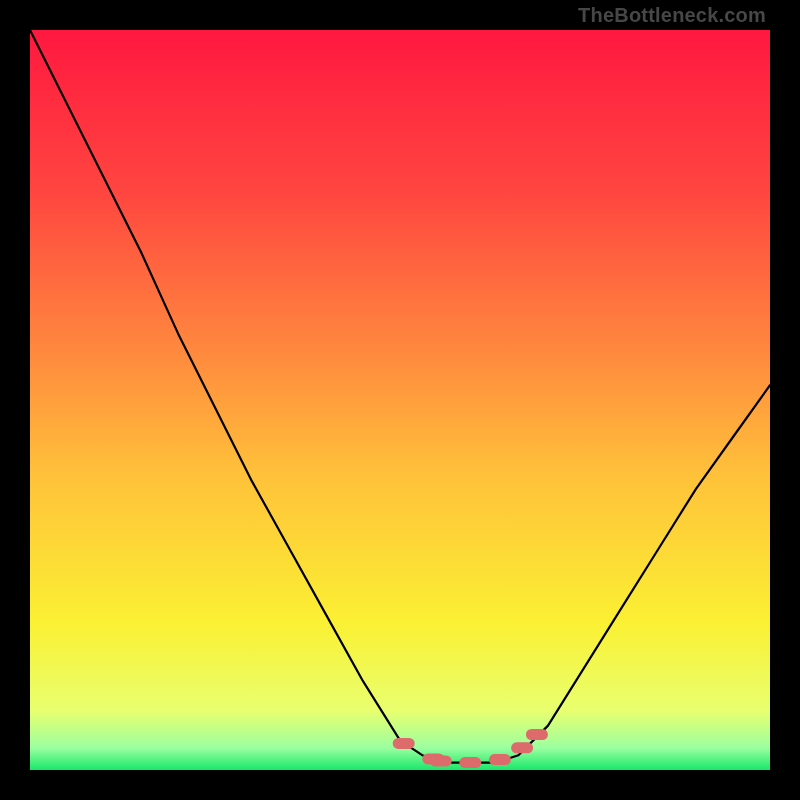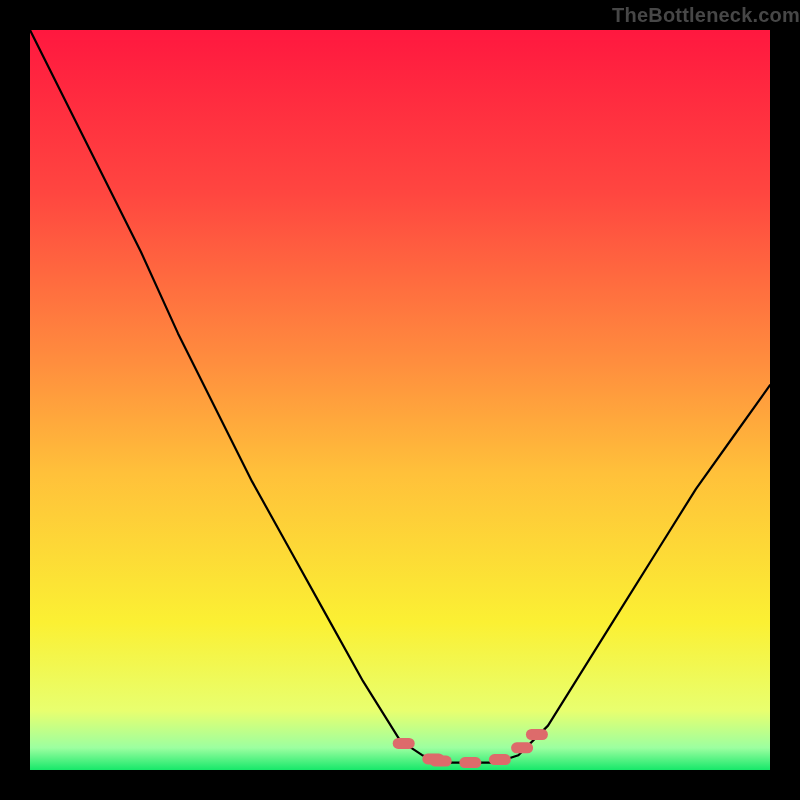--- a/index.html
+++ b/index.html
@@ -43,21 +43,21 @@
   .curve {
     position: absolute;
     inset: 0;
     width: 100%;
     height: 100%;
     pointer-events: none;
   }
   .watermark {
     position: absolute;
     top: 4px;
-    right: 0;
+    right: 34px;
     color: #474747;
     font-size: 20px;
     font-weight: 600;
     letter-spacing: 0.2px;
     user-select: none;
   }
 </style>
 </head>
 <body>
 

